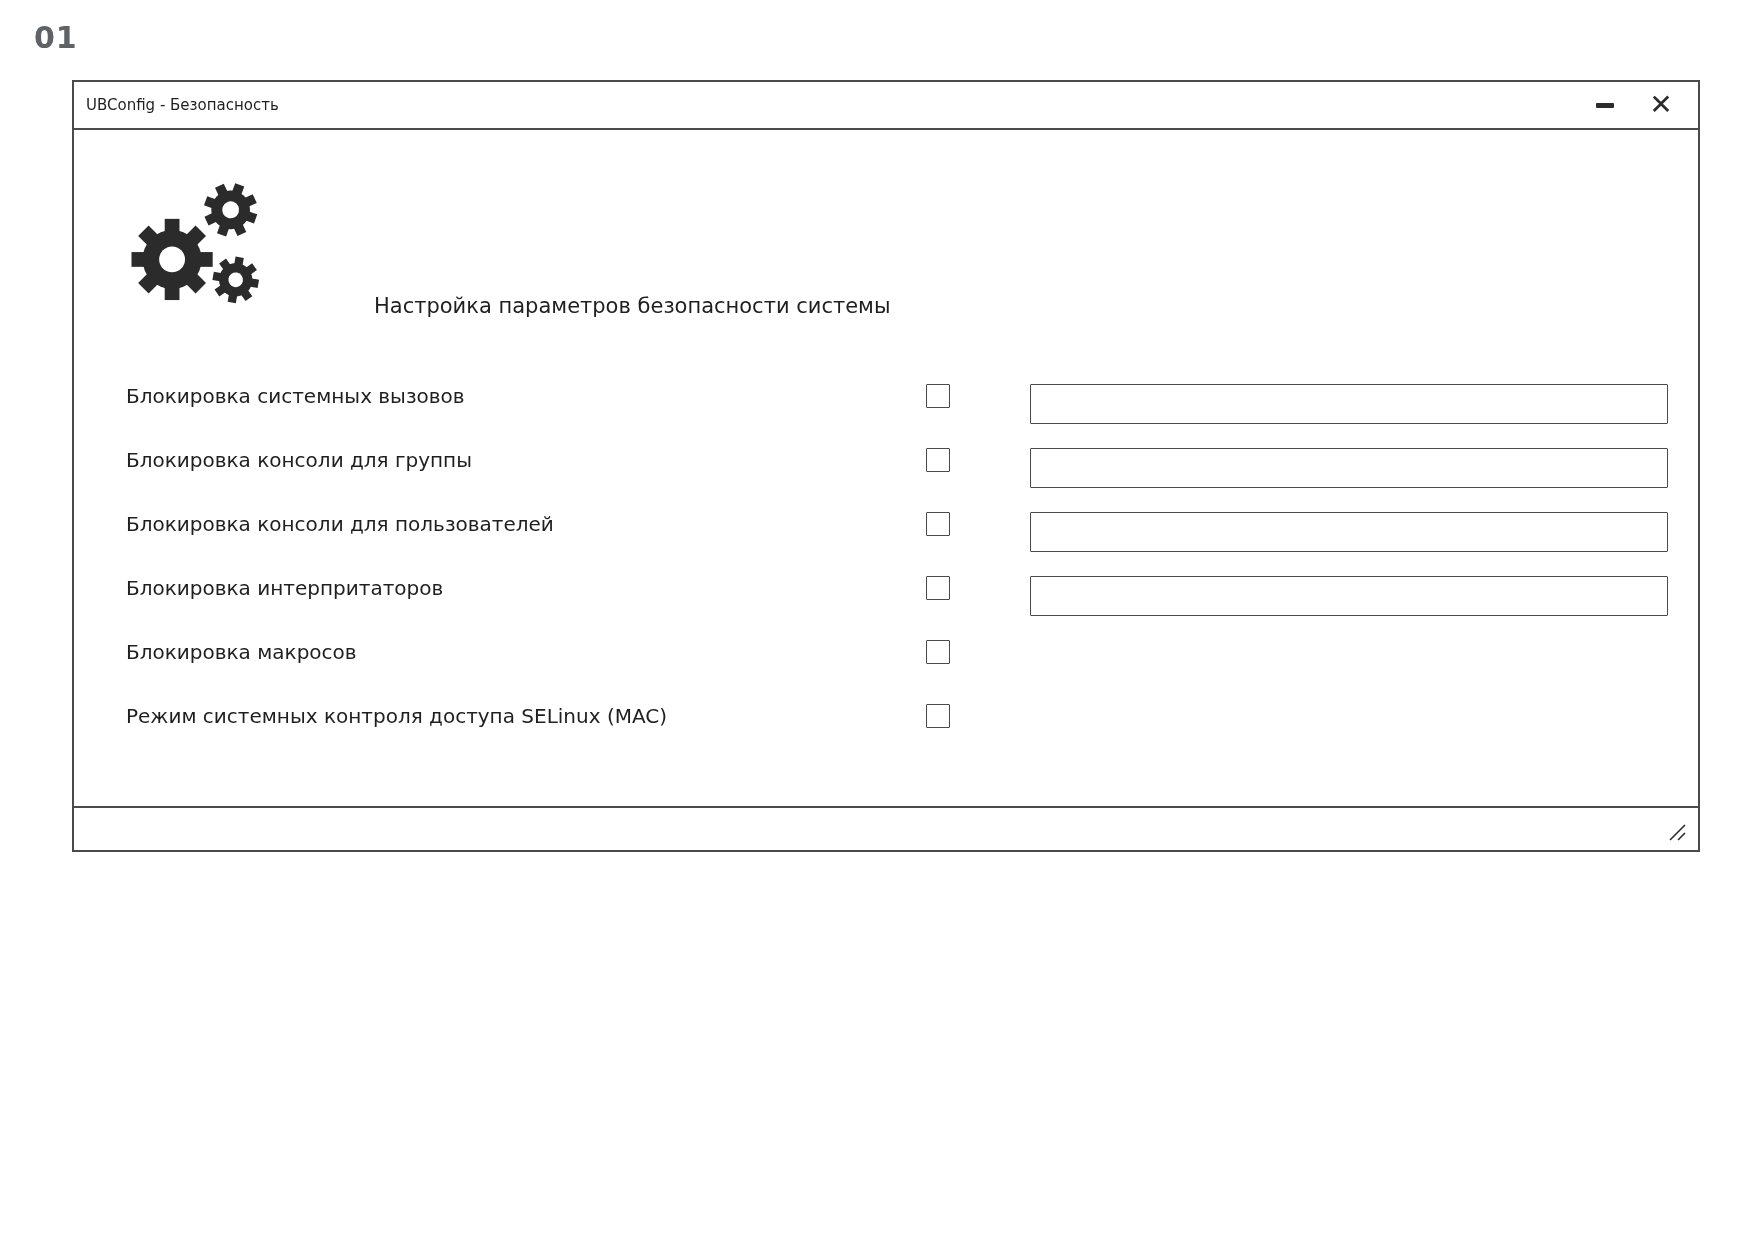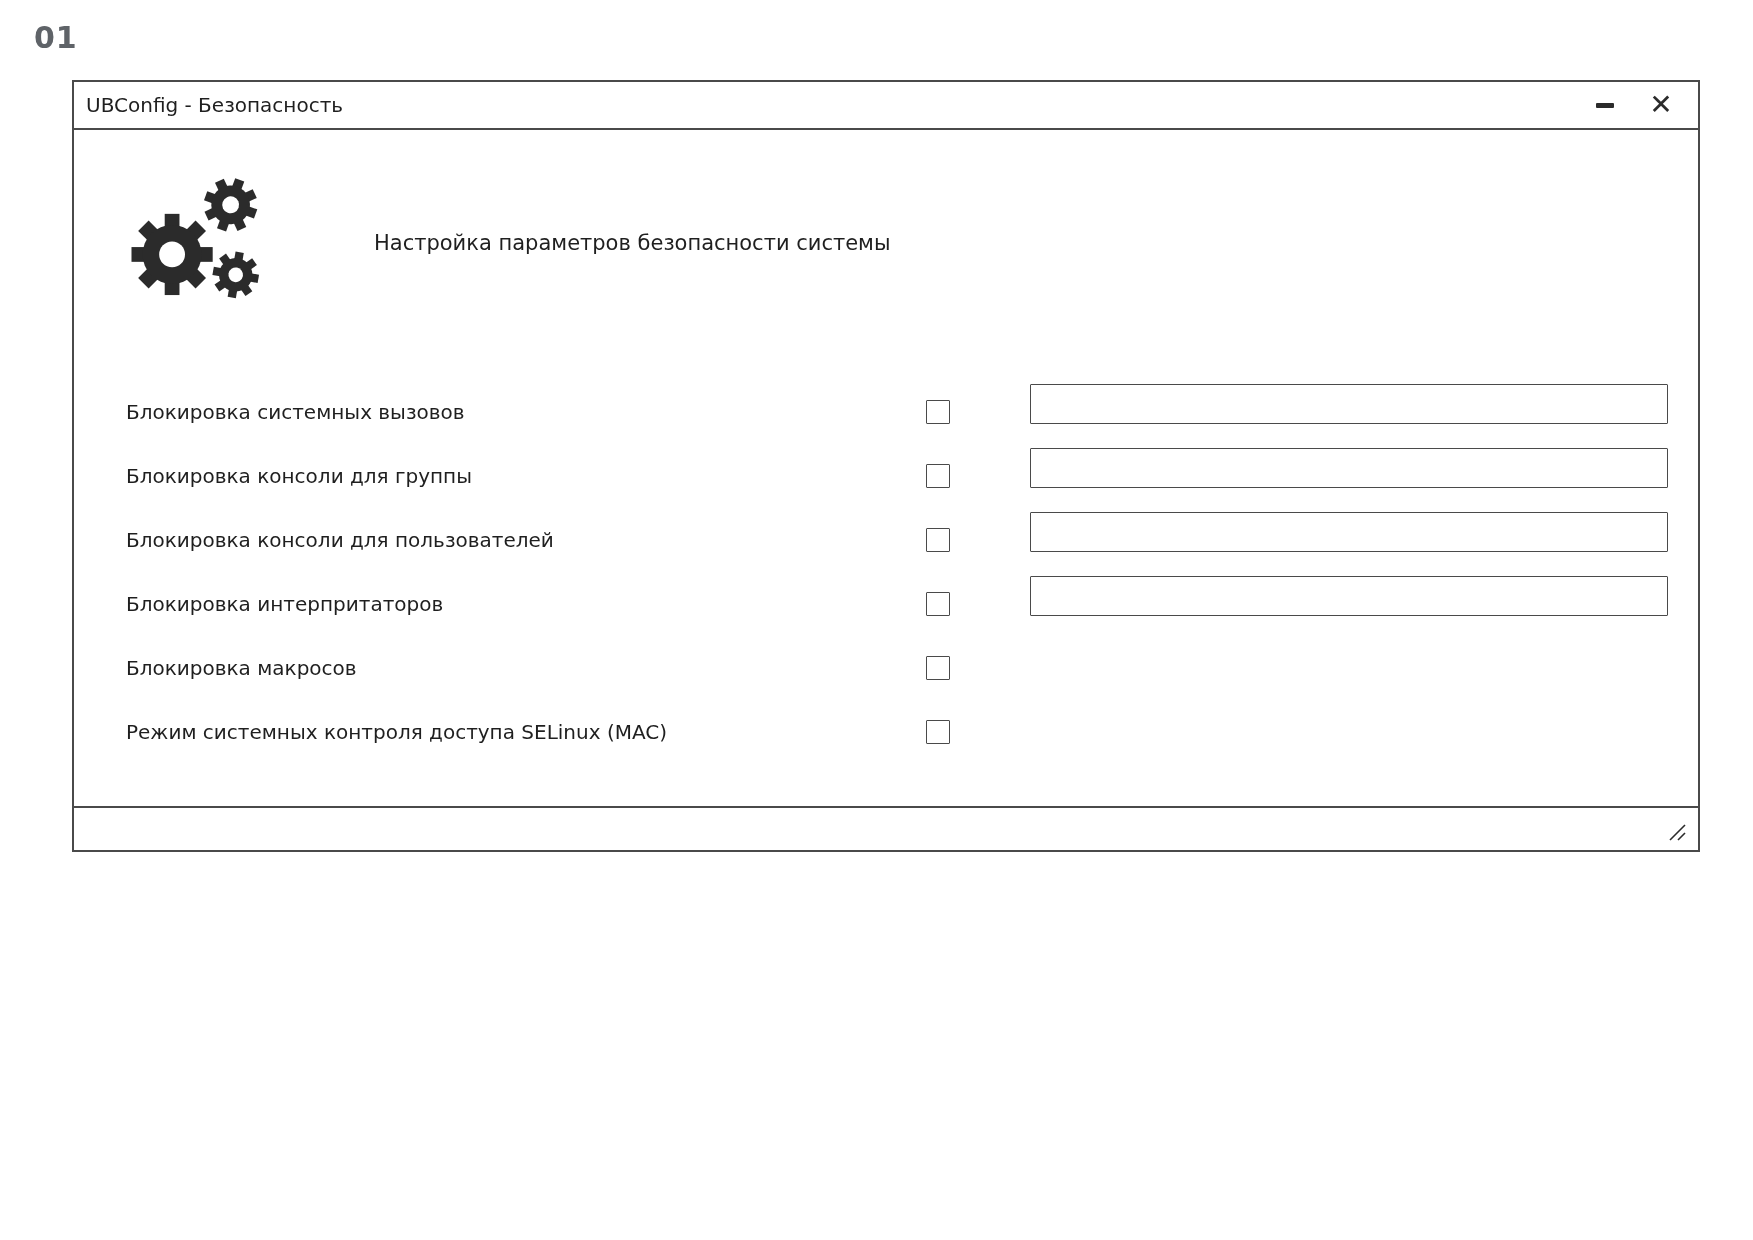--- a/index.html
+++ b/index.html
@@ -26,42 +26,42 @@
     background: #ffffff;
     display: flex; flex-direction: column;
   }
 
   .titlebar {
     height: 48px; flex: 0 0 48px;
     border-bottom: 2px solid #4a4a4a;
     display: flex; align-items: center;
     padding: 0 20px 0 12px;
   }
-  .titlebar-title { flex: 1; font-size: 20px; color: #1f1f1f; }
+  .titlebar-title { flex: 1; font-size: 15px; color: #1f1f1f; }
   .win-btn {
     background: none; border: none; padding: 0; cursor: pointer;
     display: flex; align-items: center; justify-content: center;
     width: 34px; height: 34px;
   }
   .minimize-glyph { width: 18px; height: 5px; background: #2b2b2b; border-radius: 1px; }
   .close-btn { margin-left: 22px; font-size: 28px; line-height: 1; color: #2b2b2b; font-weight: 400; }
 
   .content {
     flex: 1 1 auto;
     padding: 26px 30px 0 52px;
     position: relative;
   }
 
-  .header-row { display: flex; align-items: center; height: 150px; margin-top: 12px; }
+  .header-row { display: flex; align-items: flex-end; height: 150px; margin-top: 12px; }
   .gears-icon { width: 152px; height: 140px; flex: 0 0 152px; }
   .heading { margin-left: 96px; font-size: 21px; color: #1f1f1f; }
 
   .form-rows { margin-top: 66px; }
   .form-row {
-    display: flex; align-items: flex-end;
+    display: flex; align-items: flex-start;
     height: 40px; margin-bottom: 24px; gap: 48px;
   }
   .row-label { width: 752px; flex: 0 0 752px; font-size: 20px; color: #1f1f1f; }
   .row-checkbox {
     appearance: none; -webkit-appearance: none;
     width: 24px; height: 24px; flex: 0 0 24px;
     border: 1.5px solid #4a4a4a; background: #fff;
     margin: 0; cursor: pointer; border-radius: 1px;
   }
   .row-checkbox:checked { background: #4a4a4a; }

